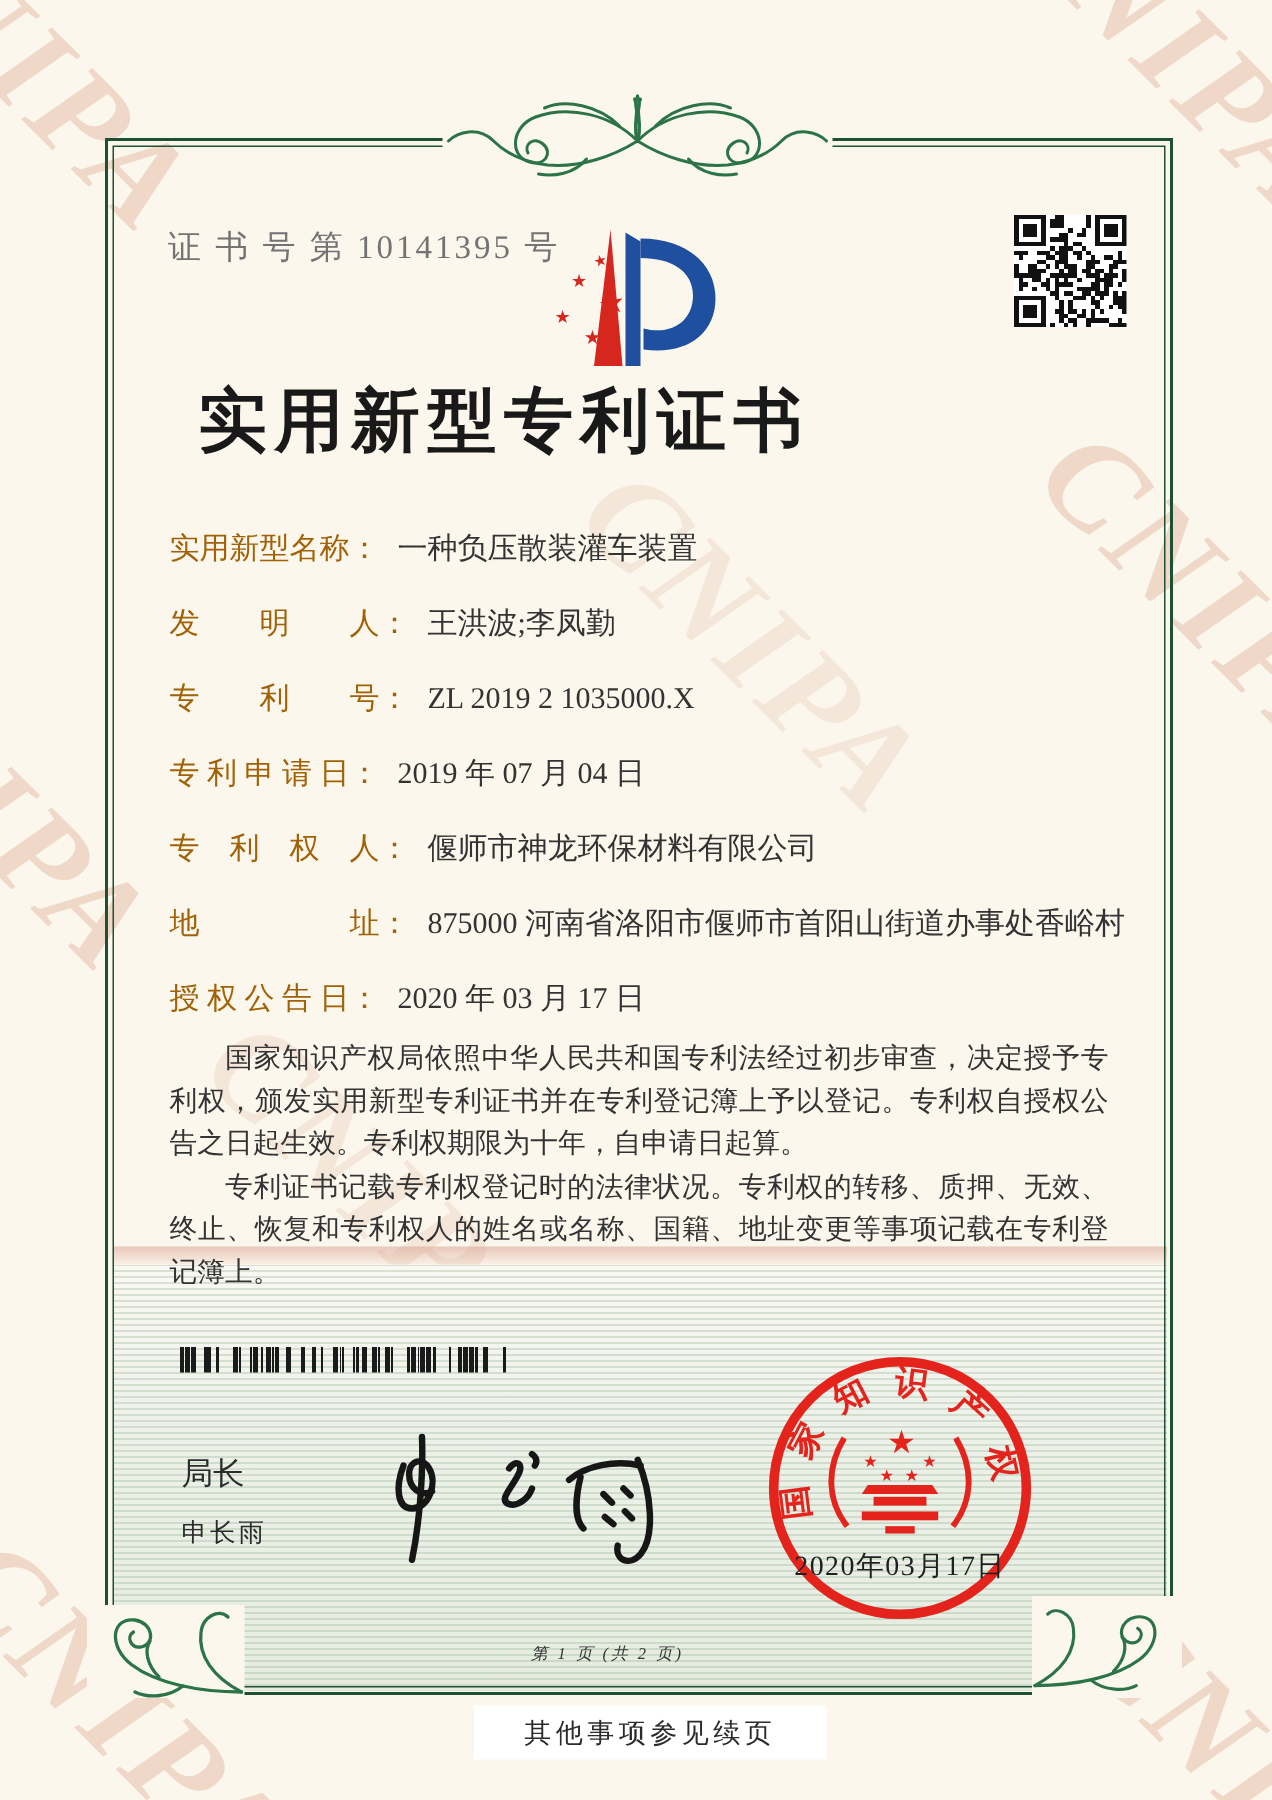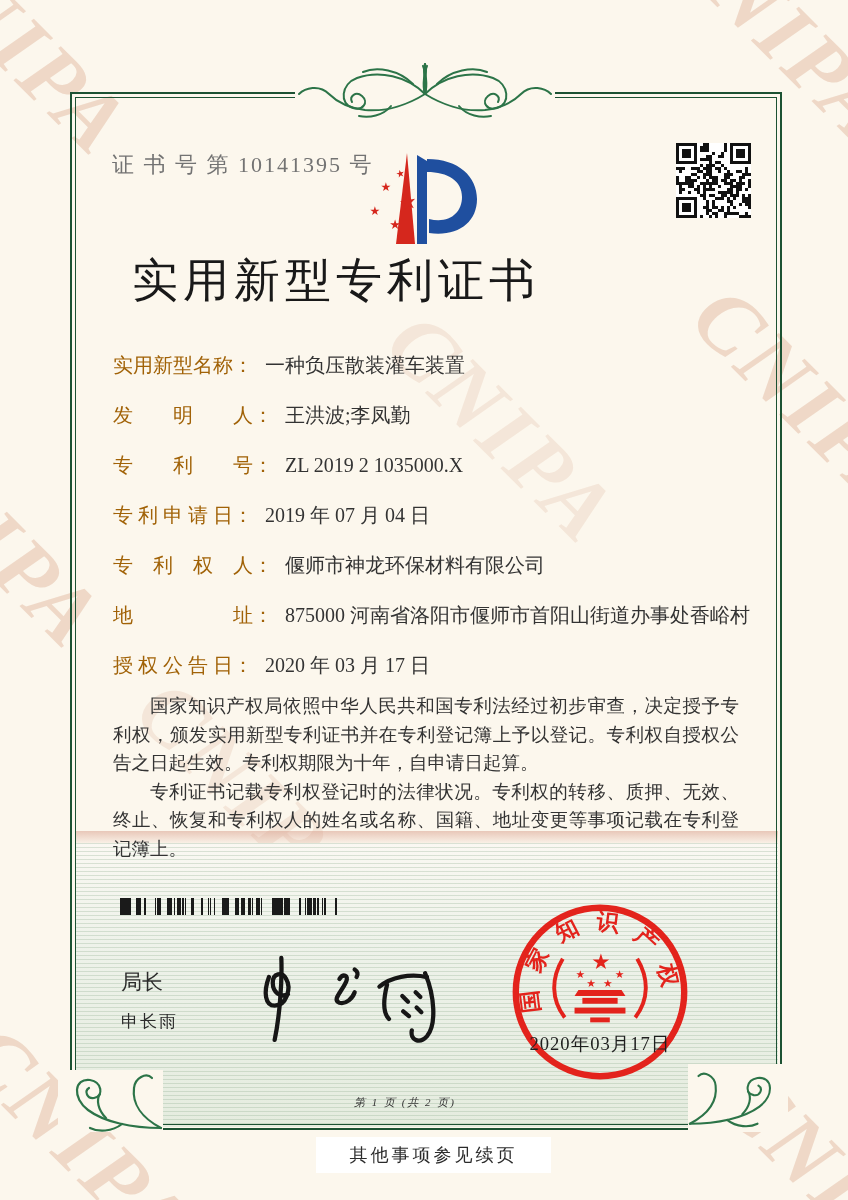--- a/index.html
+++ b/index.html
@@ -41,21 +41,21 @@
   .orn{position:absolute;z-index:4;background:#fcf7ed;}
   .orn svg{display:block;}
   .orn.flip svg{transform:scaleX(-1);}
   
   .content{position:absolute;inset:0;z-index:5;}
   .cert-no{position:absolute;left:112px;top:150px;font-size:22px;letter-spacing:2px;color:#737373;}
   .logo{position:absolute;left:363px;top:147px;}
   .qr{position:absolute;left:676px;top:143px;width:75px;height:75px;background:#fff;}
   .title{
     position:absolute;left:0;top:250px;width:672px;text-align:center;
-    font-size:46px;font-weight:400;letter-spacing:5px;color:#191919;
+    font-size:46px;font-weight:700;letter-spacing:5px;color:#191919;
   }
   .fields{position:absolute;left:113px;top:352px;width:630px;}
   .frow{position:relative;height:50px;font-size:20px;white-space:nowrap;}
   .flabel{display:inline-block;margin-right:12px;color:#a16207;}
   .fvalue{color:#333;text-align:center;}
   .fpair2{position:absolute;left:345px;top:0;}
   .bodytext{
     position:absolute;left:113px;top:692px;width:626px;
     font-size:18.5px;line-height:28.5px;color:#333;text-align:justify;
   }

